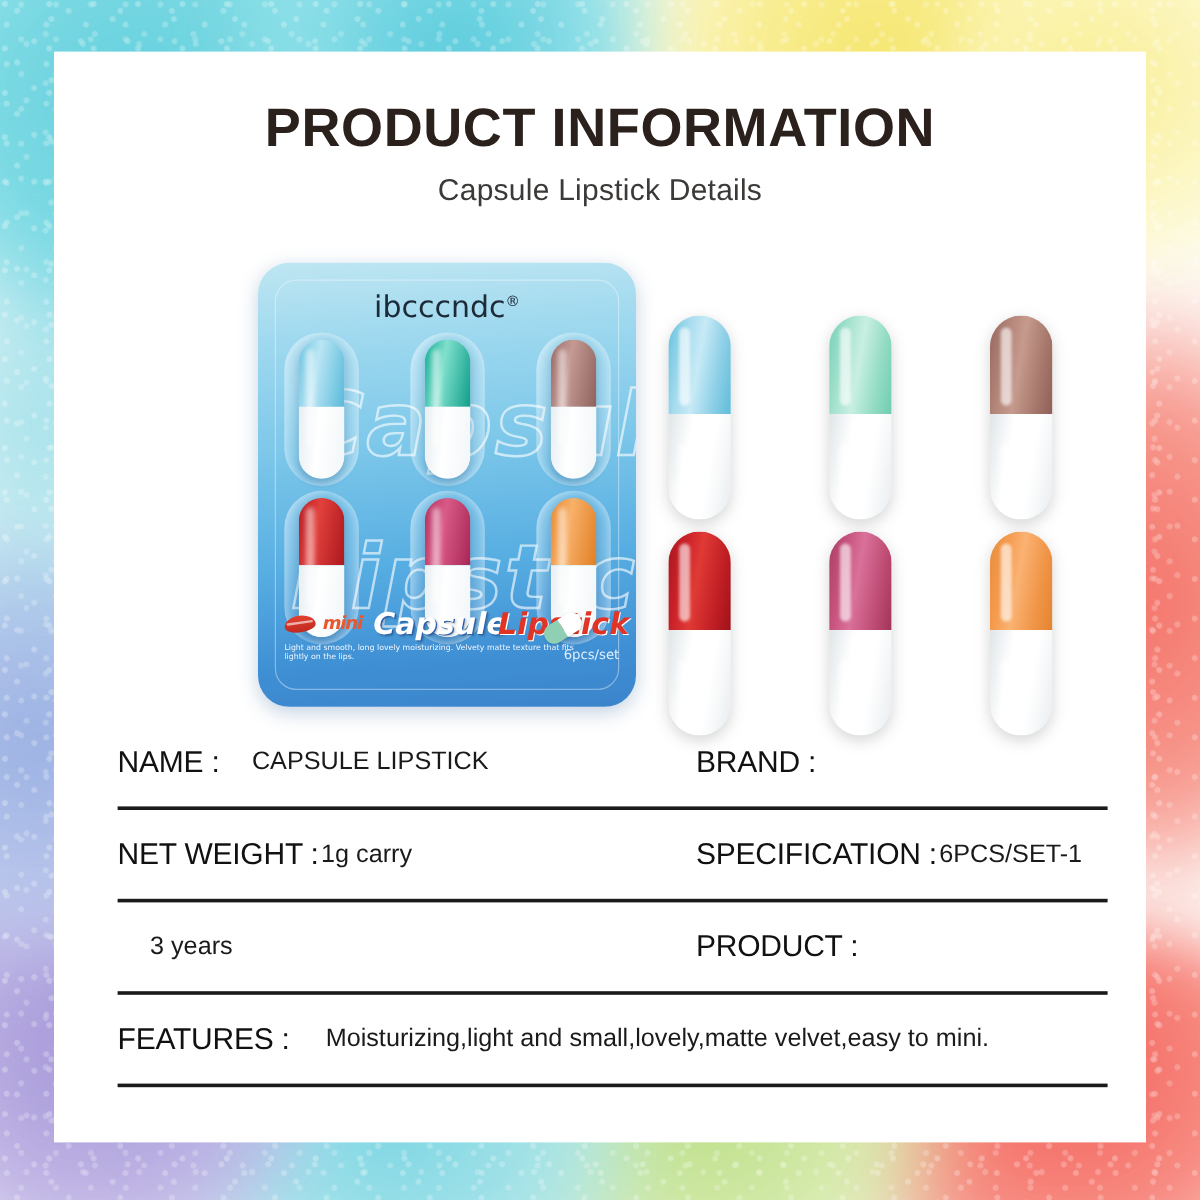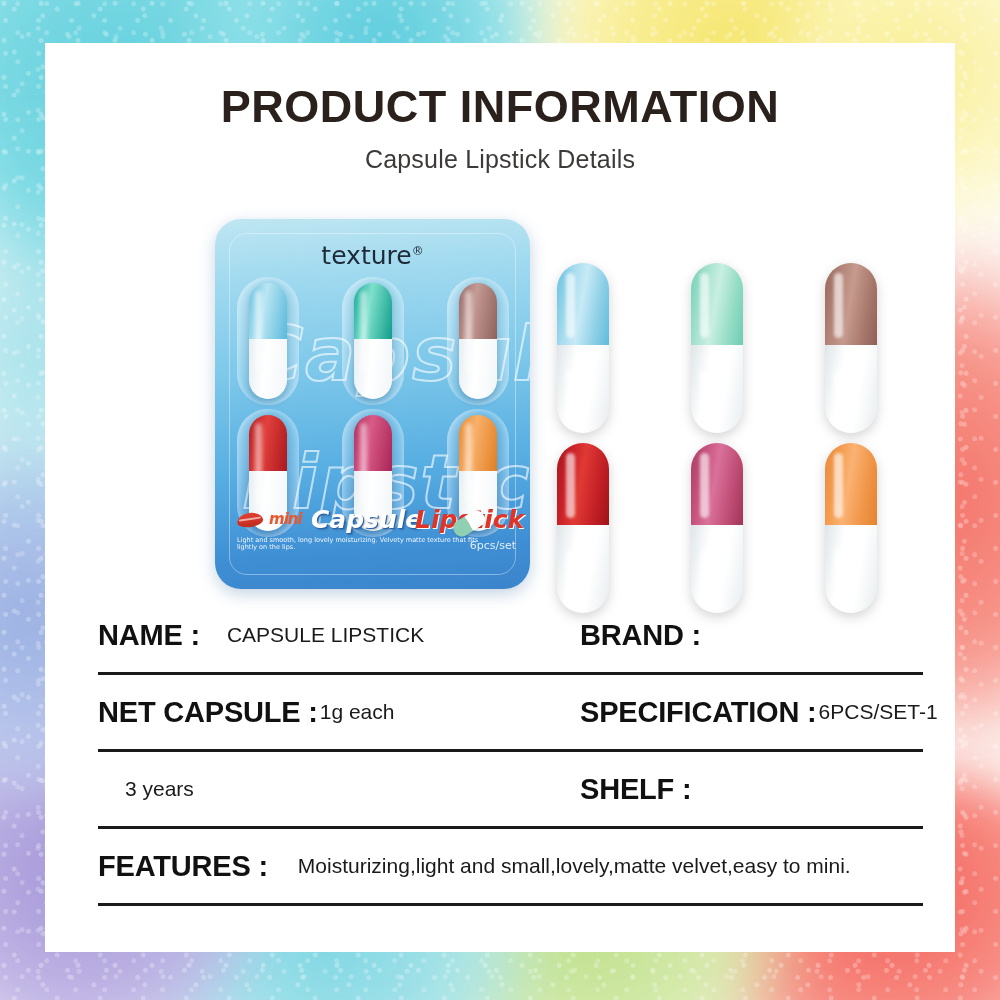--- a/index.html
+++ b/index.html
@@ -124,21 +124,21 @@
     background:rgba(255,255,255,.62);filter:blur(1.5px);}
   .capsule .gloss2{position:absolute;left:9px;bottom:12px;width:8px;height:30%;border-radius:6px;
     background:rgba(255,255,255,.8);filter:blur(2px);}
 
   
   #table{position:absolute;left:53px;top:555px;width:825px;}
   .hr{height:3px;background:#1a1a1a;width:100%;}
   .trow{position:relative;height:74px;}
   .cellL{position:absolute;left:0;top:0;height:100%;display:flex;align-items:center;}
   .cellR{position:absolute;left:482px;top:0;height:100%;display:flex;align-items:center;justify-content:flex-end;}
-  .lbl{font-size:29px;font-weight:bold;color:#111111;letter-spacing:-.2px;white-space:nowrap;}
+  .lbl{font-size:25px;font-weight:normal;color:#111111;letter-spacing:-.2px;white-space:nowrap;}
   .val{font-size:21px;color:#1a1a1a;font-weight:400;white-space:nowrap;}
   .gapwide{padding-left:27px;}
   .gapnarrow{padding-left:2px;}
   #featrow .val{padding-left:30px;}
 </style>
 </head>
 <body>
 
 <div id="bg">
   <div class="wc" style="left:-90px;top:-110px;width:460px;height:420px;border-radius:48% 52% 46% 54%;
@@ -167,21 +167,21 @@
 </div>
 
 <div id="card">
 
   <div id="title">PRODUCT INFORMATION</div>
   <div id="subtitle">Capsule Lipstick Details</div>
 
   <div id="photo">
     <div id="blister">
 
-      <div id="brandmark"><span>texture</span><sup>®</sup></div>
+      <div id="brandmark"><span>ibcccndc</span><sup>®</sup></div>
 
       <div class="ghost" id="ghost1">Capsule</div>
       <div class="ghost" id="ghost2">Lipstick</div>
 
       <div class="blist-row" id="brow1">
         <div class="pocket">
           <div class="mini-cap">
             <div class="tp" style="background:linear-gradient(100deg,#6cc3e0,#b9e6f4 40%,#59b9da)"></div>
               <div class="bt"></div>
             </div>
@@ -289,36 +289,36 @@
       </div>
       <div class="cellR">
         <span class="lbl">BRAND :</span>
 
       </div>
     </div>
     <div class="hr"></div>
 
     <div class="trow">
       <div class="cellL">
-        <span class="lbl">NET CAPSULE :</span>
-        <span class="val gapnarrow">1g each</span>
+        <span class="lbl">NET WEIGHT :</span>
+        <span class="val gapnarrow">1g carry</span>
       </div>
       <div class="cellR">
         <span class="lbl">SPECIFICATION :</span>
         <span class="val gapnarrow">6PCS/SET-1</span>
       </div>
     </div>
     <div class="hr"></div>
 
     <div class="trow">
       <div class="cellL">
         <span class="val gapwide">3 years</span>
       </div>
       <div class="cellR">
-        <span class="lbl">SHELF :</span>
+        <span class="lbl">PRODUCT :</span>
 
       </div>
     </div>
     <div class="hr"></div>
 
     <div class="trow" id="featrow">
       <div class="cellL">
         <span class="lbl">FEATURES :</span>
         <span class="val">Moisturizing,light and small,lovely,matte velvet,easy to mini.</span>
       </div>

